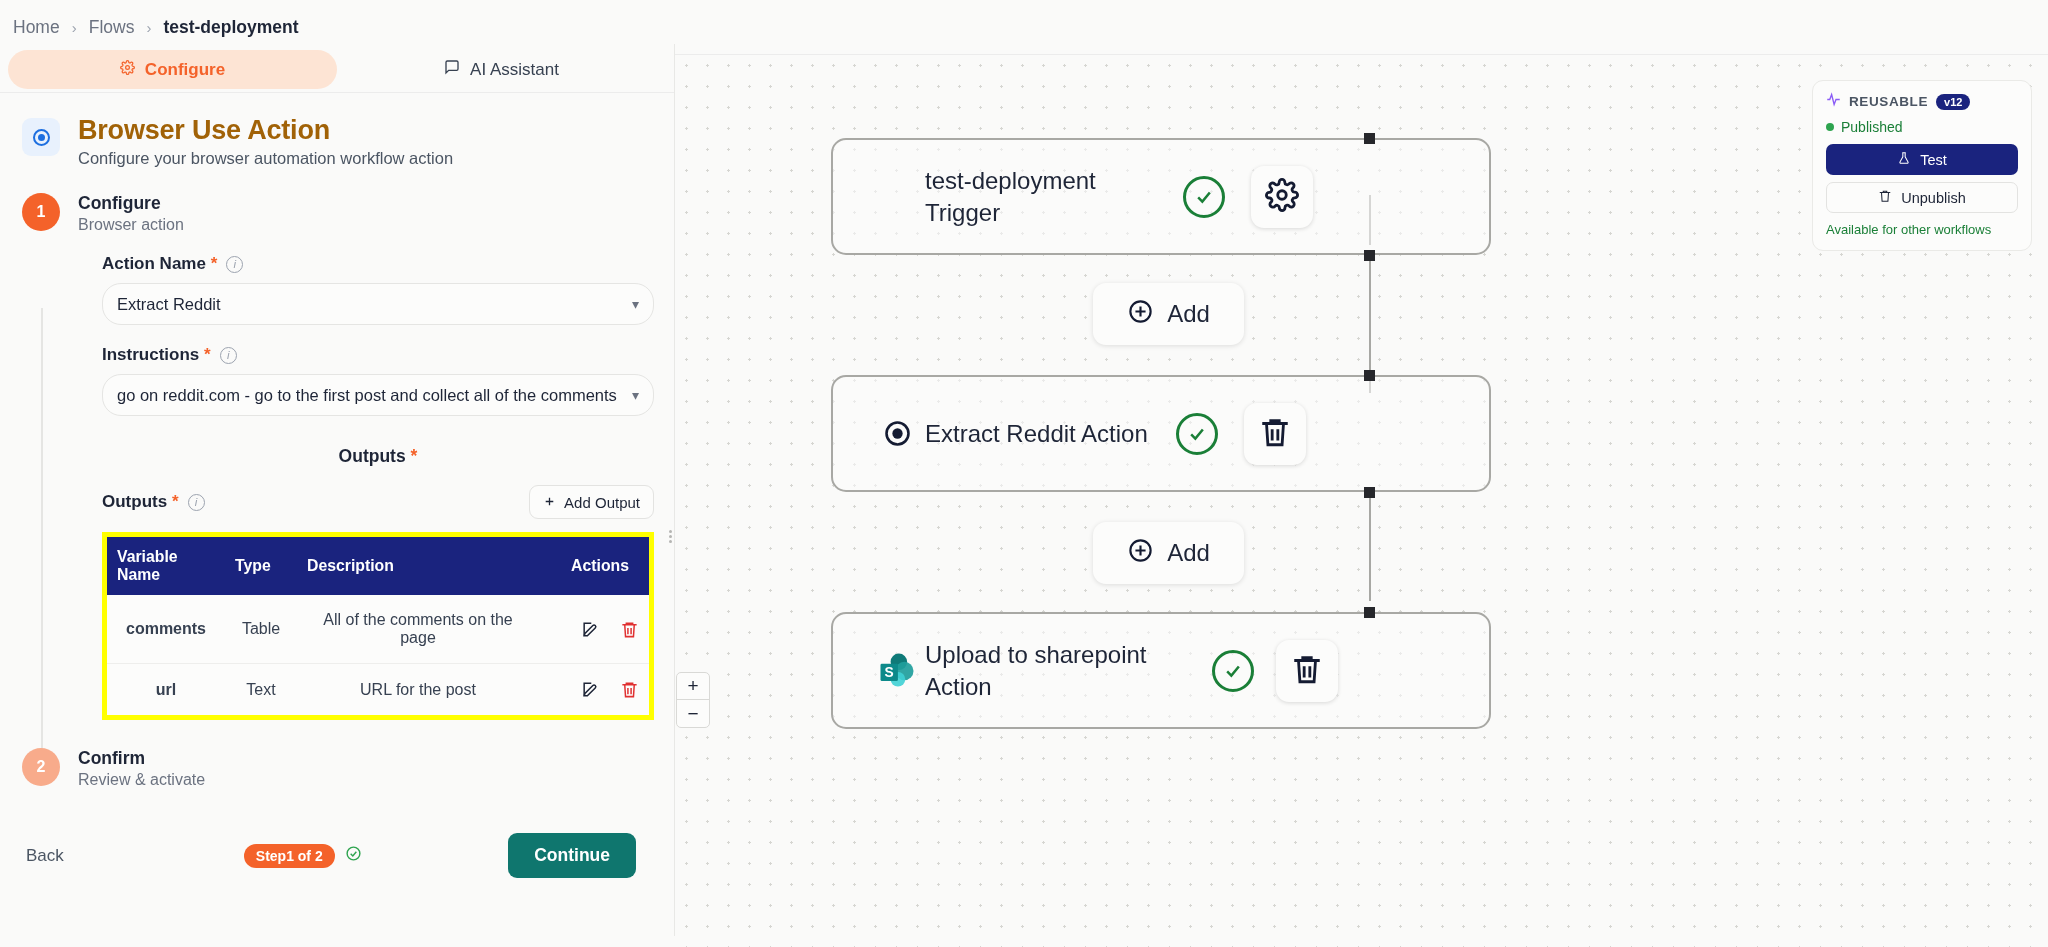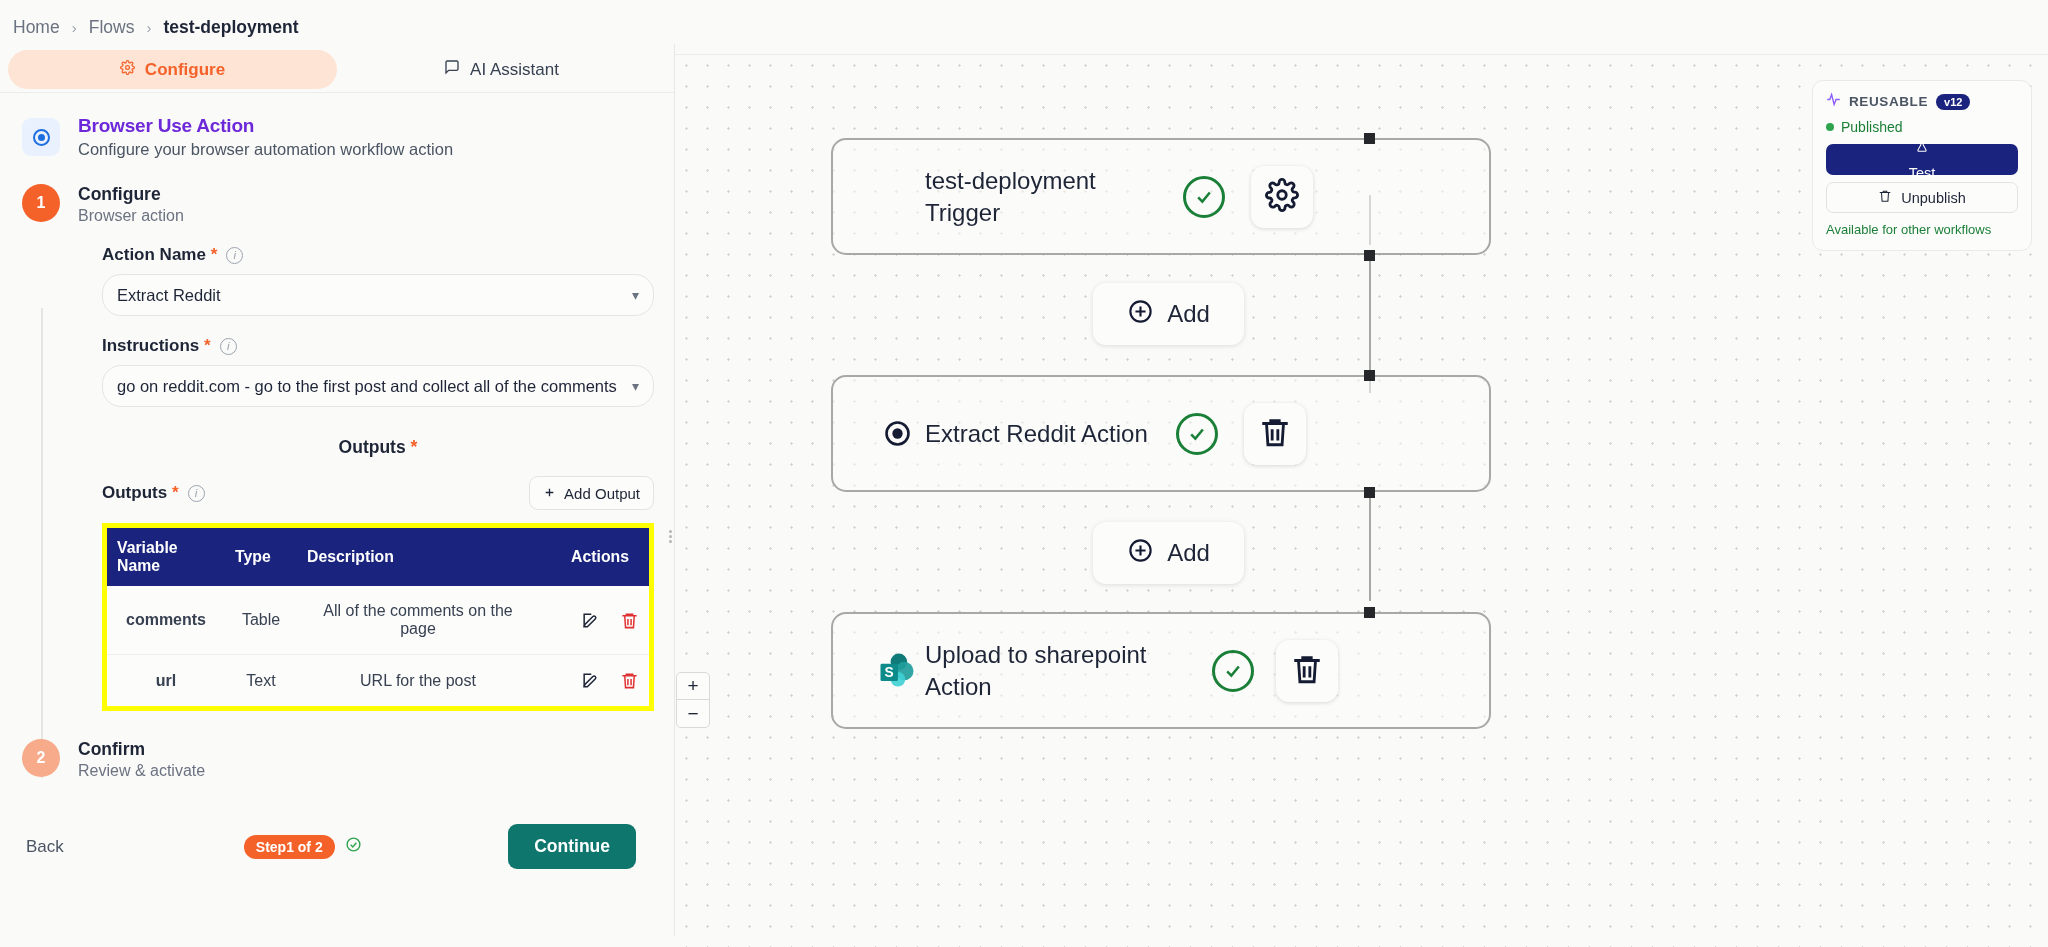--- a/index.html
+++ b/index.html
@@ -45,21 +45,21 @@
   .header-icon {
     width: 38px; height: 38px; border-radius: 9px; background: #e8f1fd;
     display: flex; align-items: center; justify-content: center; flex: none;
     margin-top: 3px;
   }
   .radio-dot {
     width: 17px; height: 17px; border-radius: 50%; border: 2.4px solid #1d6fe0;
     display: flex; align-items: center; justify-content: center;
   }
   .radio-dot::after { content:""; width:7px;height:7px;border-radius:50%;background:#1d6fe0; }
-  .header-title { font-size: 19px; font-weight: bold; color: #6d28d9; letter-spacing: -.2px; }
+  .header-title { font-size: 27px; font-weight: bold; color: #a16207; letter-spacing: -.2px; }
   .header-sub { font-size: 16.5px; color: #4b5563; margin-top: 3px; }
 
   .step-row { display: flex; gap: 18px; padding: 0 0 0 22px; margin-top: 25px; position: relative; }
   .step-badge {
     width: 38px; height: 38px; border-radius: 50%; flex: none;
     display: flex; align-items: center; justify-content: center;
     color: #fff; font-size: 16px; font-weight: bold;
   }
   .step-badge.one { background: #f4622a; }
   .step-badge.two { background: #f8ab8b; }
@@ -193,21 +193,21 @@
   .ru-top { display: flex; align-items: center; gap: 8px; }
   .ru-label { font-size: 13.5px; color: #4b5563; letter-spacing: .6px; font-weight: bold; }
   .ru-ver {
     background: #1a237e; color: #fff; font-size: 11px; font-weight: bold;
     border-radius: 9px; padding: 2px 8px;
   }
   .ru-pub { display: flex; align-items: center; gap: 7px; font-size: 14px; color: #1a7f37; margin-top: 8px; }
   .ru-dot { width: 8px; height: 8px; border-radius: 50%; background: #2ea44f; }
   .ru-test {
     margin-top: 9px; height: 31px; background: #1a237e; color: #fff; border-radius: 7px;
-    display: flex; align-items: center; justify-content: center; gap: 9px; font-size: 14.5px; flex-direction: column;
+    display: flex; align-items: center; justify-content: center; gap: 9px; font-size: 14.5px;
   }
   .ru-unpub {
     margin-top: 7px; height: 31px; background: #fcfcfb; color: #1e2537;
     border: 1px solid #e3e3e1; border-radius: 7px;
     display: flex; align-items: center; justify-content: center; gap: 9px; font-size: 14.5px;
   }
   .ru-foot { text-align: left; font-size: 13px; color: #1a7f37; margin-top: 9px; }
 </style>
 </head>
 <body>

